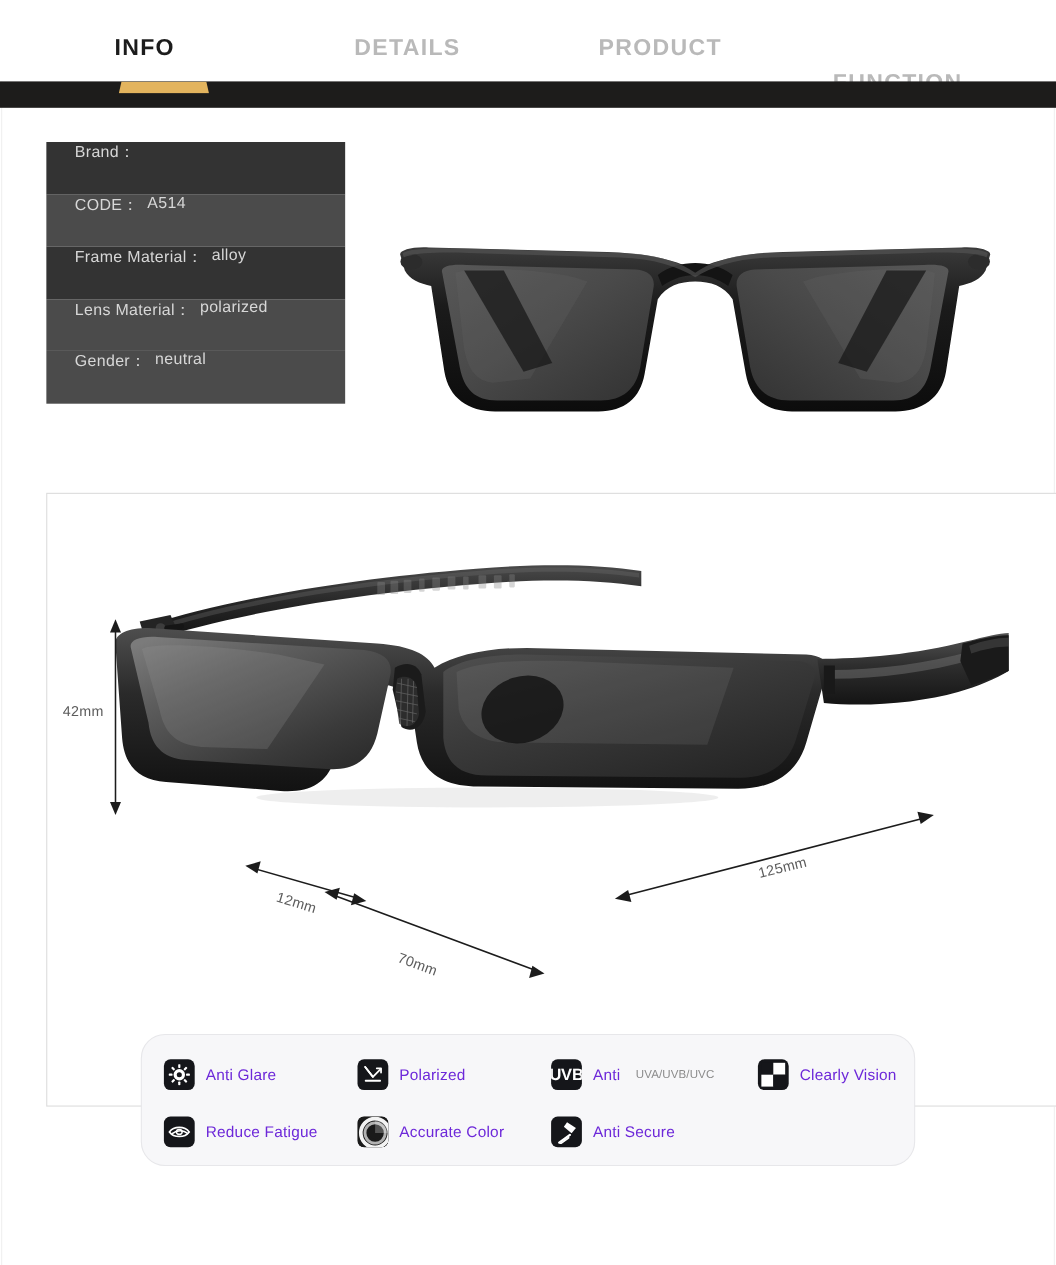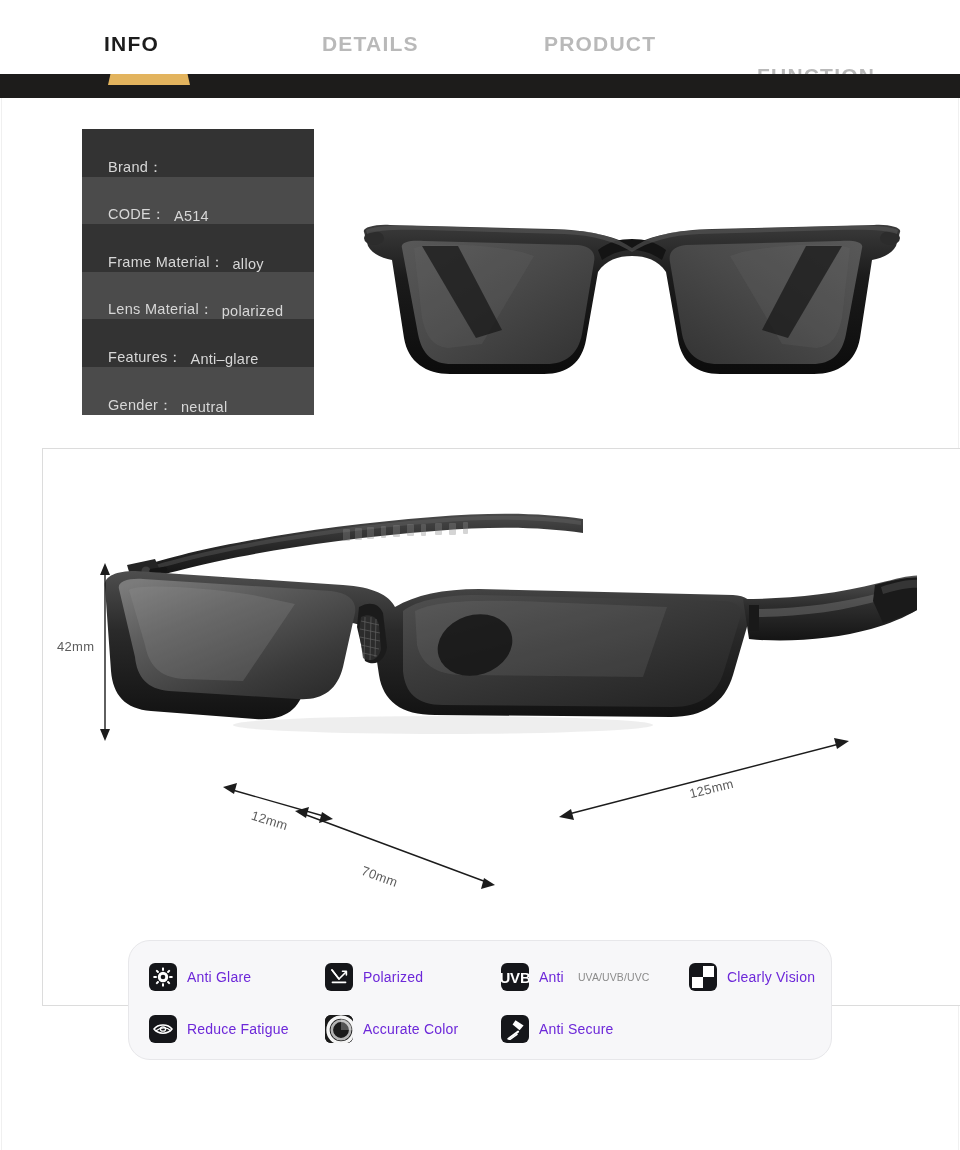--- a/index.html
+++ b/index.html
@@ -79,28 +79,27 @@
     position: absolute;
     left: 42px;
     top: 129px;
     width: 272px;
     height: 286px;
     overflow: hidden;
   }
   .spec-row {
     height: 47.6px;
     display: flex;
-    align-items: flex-end;
+    align-items: flex-start;
     padding-left: 26px;
     box-sizing: border-box;
     color: #d7d7d7;
     font-size: 14.5px;
     letter-spacing: 0.3px;
     white-space: nowrap;
-    margin-left: 40px;
   }
   .spec-row.dark  { background: #333333; }
   .spec-row.light { background: #4b4b4b; }
 
   
   #product-photo {
     position: absolute;
     left: 352px;
     top: 198px;
     width: 560px;
@@ -209,24 +208,20 @@
       <span>CODE：</span>
       <span style="padding-left:8px">A514</span>
     </div>
     <div class="spec-row dark">
       <span>Frame Material：</span>
       <span style="padding-left:8px">alloy</span>
     </div>
     <div class="spec-row light">
       <span>Lens Material：</span>
       <span style="padding-left:8px">polarized</span>
-    </div>
-    <div class="spec-row dark">
-      <span>Features：</span>
-      <span style="padding-left:8px">Anti–glare</span>
     </div>
     <div class="spec-row light">
       <span>Gender：</span>
       <span style="padding-left:8px">neutral</span>
     </div>
   </div>
 
   <div id="product-photo">
     <svg width="560" height="205" viewBox="0 0 560 205">
       <defs>

